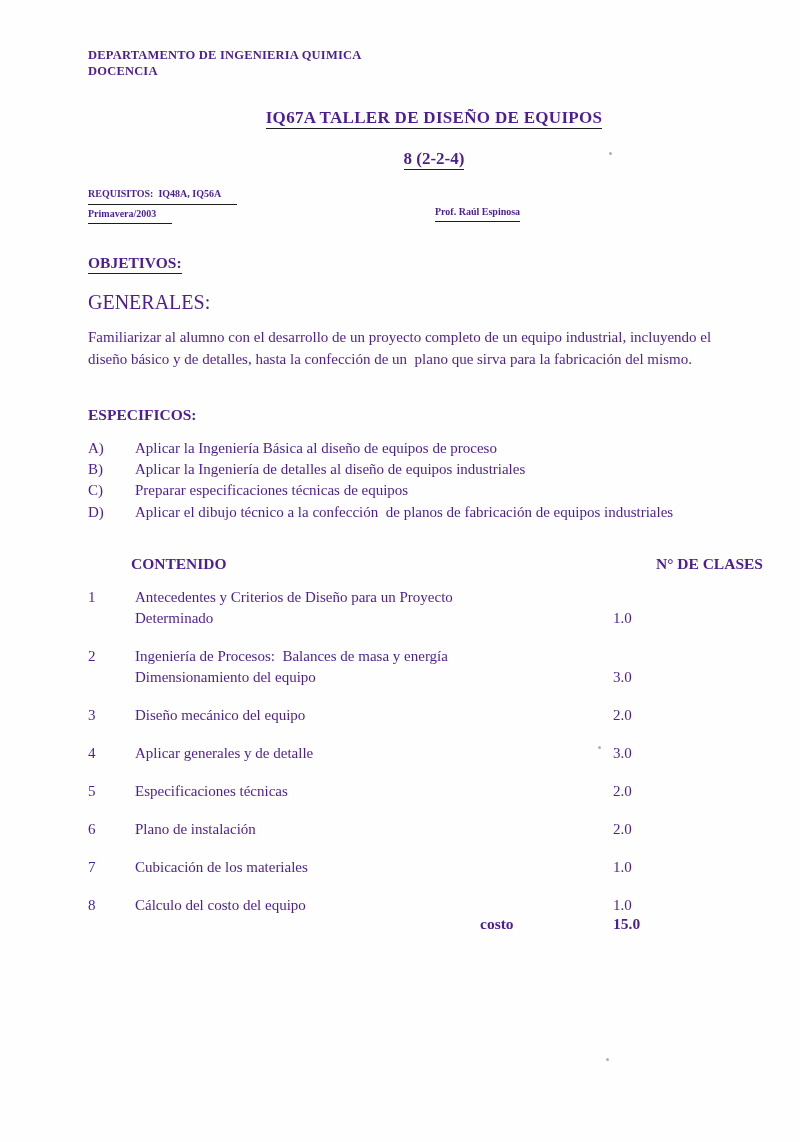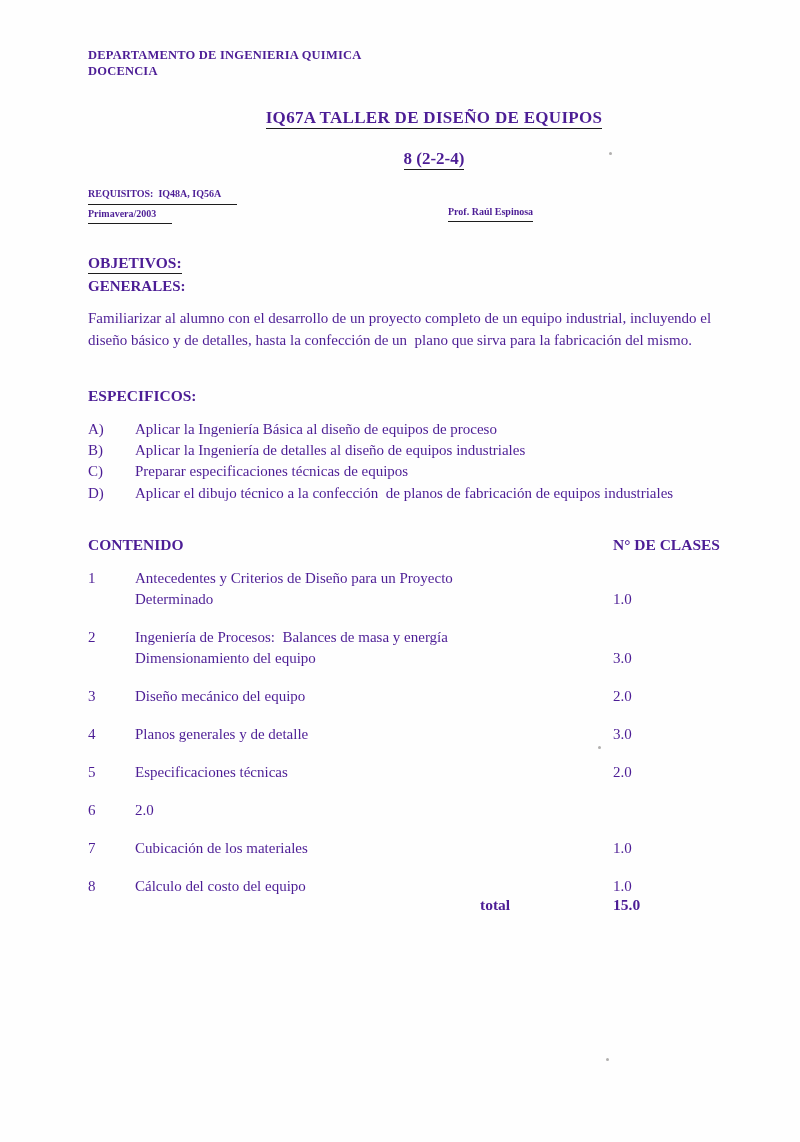--- a/index.html
+++ b/index.html
@@ -16,34 +16,34 @@
   .title { font-size:17px; font-weight:bold; letter-spacing:0.3px; }
   .subtitle-row { text-align:center; margin-top:21px;font-family:Liberation Serif, serif; }
   .subtitle { font-size:17px; font-weight:bold; }
 
   .u  { border-bottom:1.8px solid #1d1d1d; padding-bottom:1px; }
   .pre { white-space:pre-wrap; }
 
   .req-block { position:relative; margin-top:16px; font-size:10px; font-weight:bold; line-height:17.5px; }
   .req-line  { display:inline-block; }
   .req-trail { padding-right:16px; }
-  .professor { position:absolute; left:360px; top:17.5px; }
+  .professor { position:absolute; left:347px; top:17.5px; }
 
   .h-obj { margin-top:30px; font-size:15.5px; font-weight:bold; display:inline-block; }
-  .h-gen { margin-top:4px; font-size:15px; font-weight:bold; }
+  .h-gen { margin-top:17px; font-size:20px; font-weight:normal; }
   .para  { margin-top:12px; font-size:15px; line-height:22px; width:694px; }
   .h-esp { margin-top:36px; font-size:15.5px; font-weight:bold; }
 
   .esp-list { margin-top:14px; font-size:15px; line-height:21.2px; }
   .esp-item { display:flex; }
   .esp-letter { width:47px; flex:none; }
   .esp-text { flex:1; }
 
   .cont-header { display:flex; margin-top:32px; font-size:15.5px; font-weight:bold; }
-  .ch-left  { width:525px; flex:none; }
+  .ch-left  { width:525px; flex:none;margin-left:43px; }
   .ch-right { width:167px; flex:none; }
 
   .rows { margin-top:14px; font-size:15px; }
   .c-row { display:flex; align-items:flex-end; margin-bottom:17px; line-height:21px; min-height:21px; }
   .c-num { width:47px; flex:none; align-self:flex-start; }
   .c-text { width:478px; flex:none; }
   .c-val { width:167px; flex:none; }
 
   .total-row { display:flex; margin-top:-20px; font-size:15.5px; font-weight:bold; line-height:21px; }
   .total-label { margin-left:392px; width:133px; flex:none; }
@@ -130,50 +130,51 @@
   </div>
 
   <div class="c-row">
     <div class="c-num">3</div>
     <div class="c-text pre">Diseño mecánico del equipo</div>
     <div class="c-val">2.0</div>
   </div>
 
   <div class="c-row">
     <div class="c-num">4</div>
-    <div class="c-text pre">Planos generales y de detalle</div>
+    <div class="c-text pre">Aplicar generales y de detalle</div>
     <div class="c-val">3.0</div>
   </div>
 
   <div class="c-row">
     <div class="c-num">5</div>
     <div class="c-text pre">Especificaciones técnicas</div>
     <div class="c-val">2.0</div>
   </div>
 
   <div class="c-row">
     <div class="c-num">6</div>
+    <div class="c-text pre">Plano de instalación</div>
     <div class="c-val">2.0</div>
   </div>
 
   <div class="c-row">
     <div class="c-num">7</div>
     <div class="c-text pre">Cubicación de los materiales</div>
     <div class="c-val">1.0</div>
   </div>
 
   <div class="c-row">
     <div class="c-num">8</div>
     <div class="c-text pre">Cálculo del costo del equipo</div>
     <div class="c-val">1.0</div>
   </div>
 </div>
 
     <div class="total-row">
-      <div class="total-label">total</div>
+      <div class="total-label">costo</div>
       <div class="total-val">15.0</div>
     </div>
 
   </div>
 
   <div class="speck" style="left:609px; top:152px;"></div>
   <div class="speck" style="left:598px; top:746px;"></div>
   <div class="speck" style="left:606px; top:1058px;"></div>
 </div>
 

